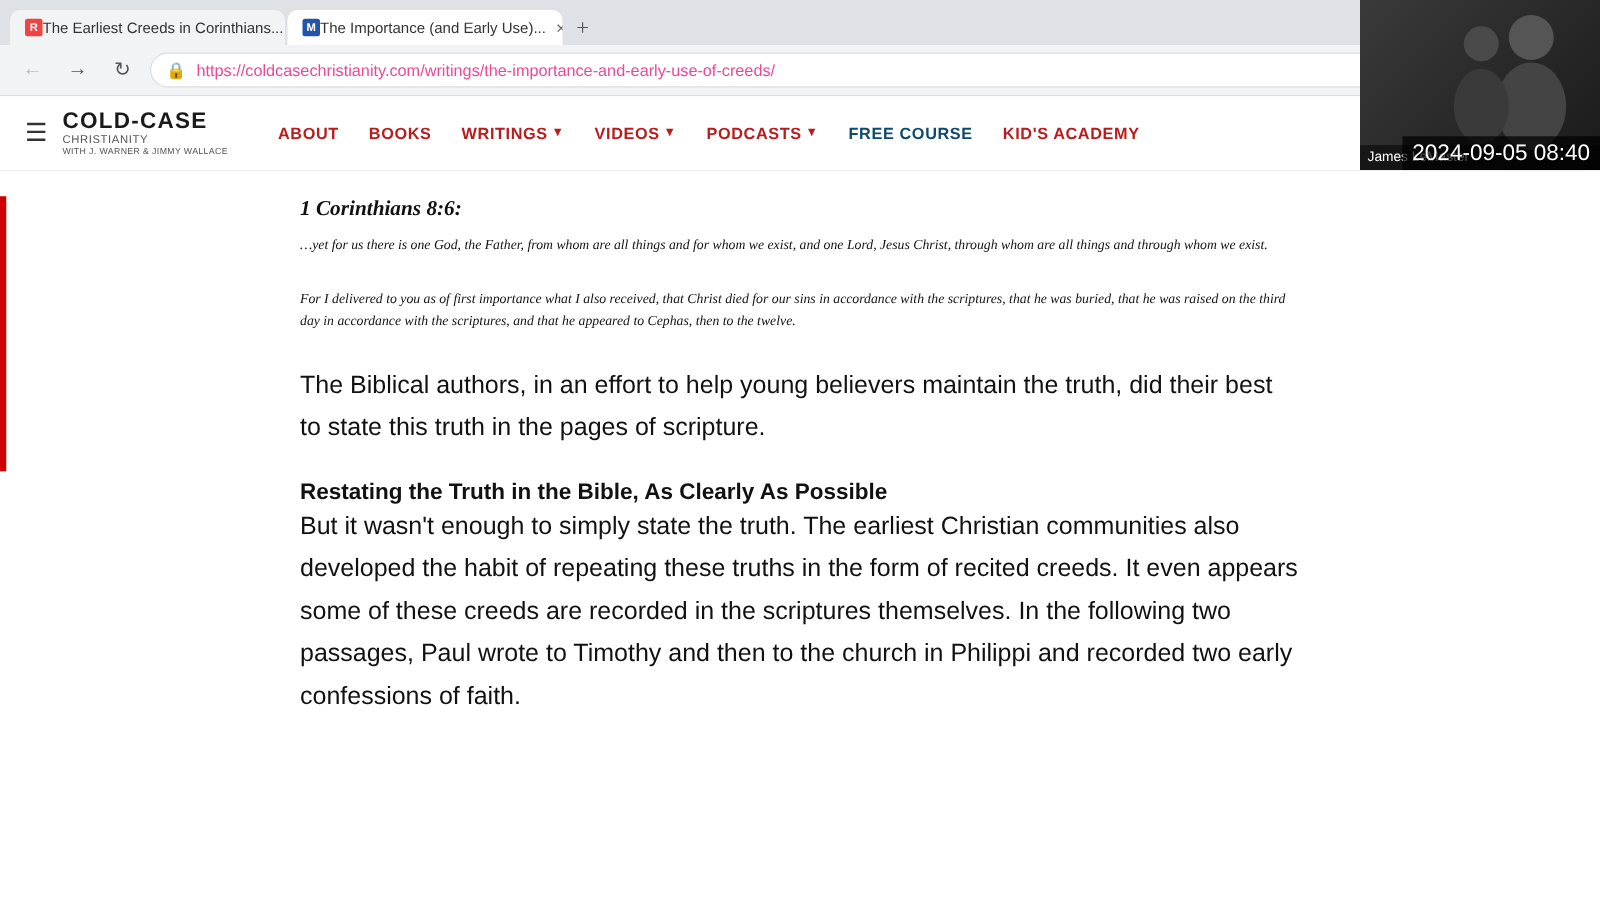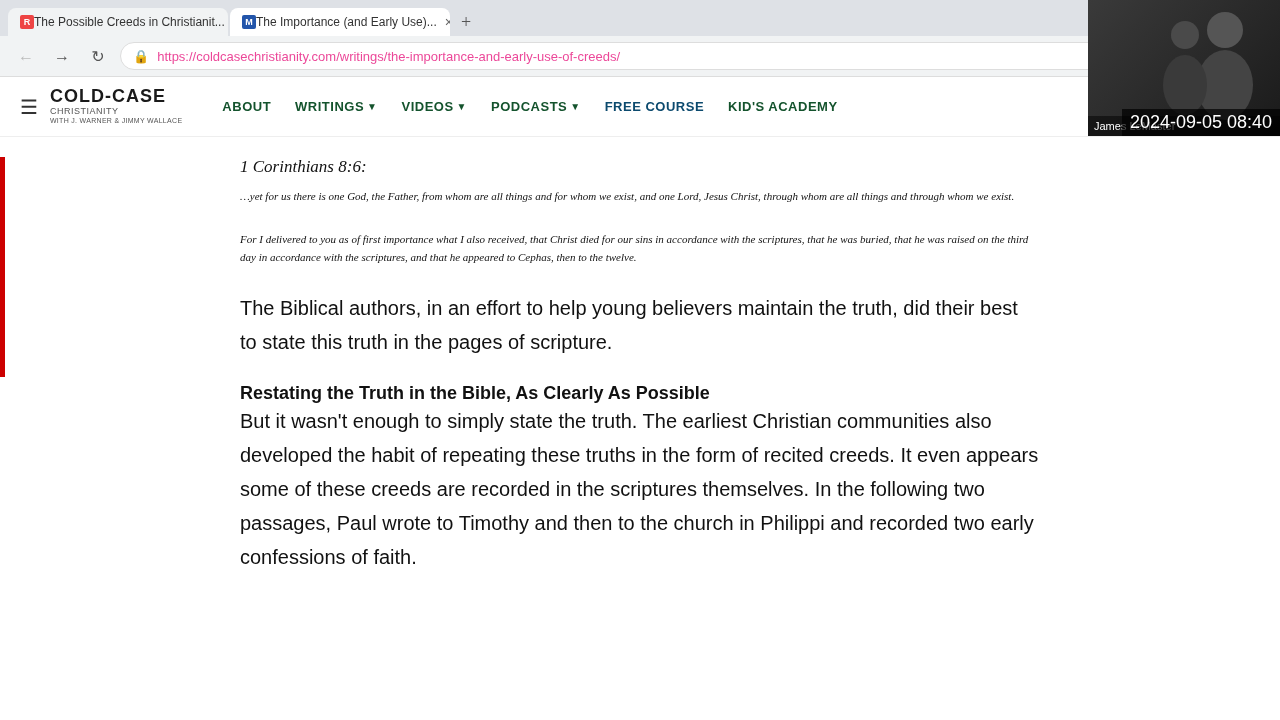--- a/index.html
+++ b/index.html
@@ -166,21 +166,21 @@
       font-family: Arial, sans-serif;
       font-size: 13px;
       font-weight: 600;
     }
     .nav-item {
       padding: 0 10px;
       height: 60px;
       display: flex;
       align-items: center;
       cursor: pointer;
-      color: #14532d;
+      color: #b91c1c;
       text-transform: uppercase;
       letter-spacing: 0.5px;
       white-space: nowrap;
     }
     .nav-item .chevron { font-size: 10px; margin-left: 3px; }
     .nav-item.free-course { color: #0c4a6e; }
 
     
     .content-area {
       background: #fff;
@@ -201,21 +201,21 @@
       left: 0;
       top: 20px;
       width: 5px;
       height: 220px;
       background: #c00;
     }
 
     .scripture-heading {
       font-family: Georgia, serif;
       font-size: 17px;
-      font-weight: normal;
+      font-weight: bold;
       font-style: italic;
       color: #111;
       margin-bottom: 10px;
     }
     .scripture-text {
       font-family: Georgia, serif;
       font-size: 11px;
       font-style: italic;
       color: #111;
       line-height: 1.7;
@@ -280,21 +280,21 @@
   </style>
 </head>
 <body>
 
 <div class="browser-chrome">
 
   <div class="tab-bar">
 
     <div class="tab">
       <div class="favicon-r">R</div>
-      <span>The Possible Creeds in Christianit...</span>
+      <span>The Earliest Creeds in Corinthians...</span>
       <span class="tab-close">×</span>
     </div>
 
     <div class="tab active">
       <div class="favicon-b">M</div>
       <span>The Importance (and Early Use)...</span>
       <span class="tab-close">×</span>
     </div>
 
     <div class="tab-new">
@@ -343,20 +343,23 @@
       <span>CHRISTIANITY</span>
       <br><span style="font-size:7px;letter-spacing:0.3px;">WITH J. WARNER &amp; JIMMY WALLACE</span>
     </span>
   </div>
 
   <div class="nav-links">
     <div class="nav-item">
       <span>ABOUT</span>
     </div>
     <div class="nav-item">
+      <span>BOOKS</span>
+    </div>
+    <div class="nav-item">
       <span>WRITINGS</span>
       <span class="chevron">▼</span>
     </div>
     <div class="nav-item">
       <span>VIDEOS</span>
       <span class="chevron">▼</span>
     </div>
     <div class="nav-item">
       <span>PODCASTS</span>
       <span class="chevron">▼</span>

